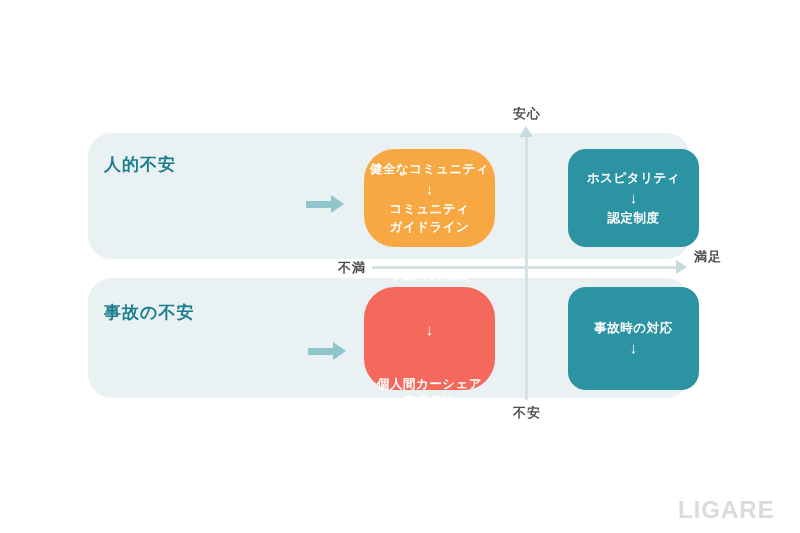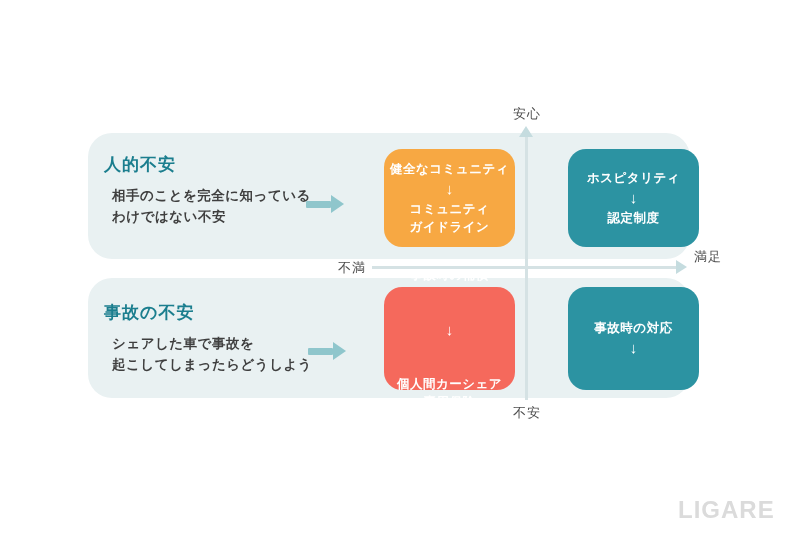--- a/index.html
+++ b/index.html
@@ -44,21 +44,21 @@
     border-bottom:9px solid transparent;
   }
   
   .sbox{
     position:absolute;width:131px;border-radius:18px;
     display:flex;flex-direction:column;align-items:center;justify-content:center;
     color:#ffffff;text-align:center;
   }
   .row1 .sbox{top:16px;height:98px;}
   .row2 .sbox{top:9px;height:103px;}
-  .sbox.col1{left:296px;}
+  .sbox.col1{left:276px;border-radius:31px;}
   .sbox.col2{left:480px;text-align:right;}
   .sbox.orange{background:#F7A843;}
   .sbox.coral{background:#F5695C;gap:35px;}
   .sbox.teal{background:#2C93A2;}
   .sbox .problem,.sbox .solution{
     font-size:12.5px;font-weight:bold;letter-spacing:0.5px;line-height:1.45;white-space:pre-line;
   }
   .sbox .dn{font-size:15px;font-weight:bold;line-height:1.15;margin:2px 0;}
   
   .axis-line{position:absolute;background:#D5E2E4;}
@@ -68,63 +68,59 @@
     position:absolute;left:519px;top:126px;width:0;height:0;
     border-left:7px solid transparent;border-right:7px solid transparent;
     border-bottom:11px solid #C5DCDF;
   }
   .axis-arrow-right{
     position:absolute;left:676px;top:260px;width:0;height:0;
     border-top:7px solid transparent;border-bottom:7px solid transparent;
     border-left:11px solid #C5DCDF;
   }
   .axis-label{
-    position:absolute;color:#4F4F4F;font-size:13px;font-weight:normal;letter-spacing:1px;
+    position:absolute;color:#4F4F4F;font-size:13px;font-weight:bold;letter-spacing:1px;
   }
   .axis-label.top{left:492px;top:105px;width:70px;text-align:center;}
   .axis-label.bottom{left:492px;top:404px;width:70px;text-align:center;}
   .axis-label.left{left:312px;top:259px;width:54px;text-align:right;}
   .axis-label.right{left:694px;top:248px;}
   
   .watermark{
     position:absolute;left:678px;top:496px;
     font-size:24px;font-weight:bold;letter-spacing:1px;
     color:#DBDBDB;text-shadow:0 1px 0 #ffffff;
   }
 </style>
 </head>
 <body>
 
 <div class="canvas">
 
   <div class="panel row1">
     <div class="row-title">人的不安</div>
-    <div class="row-desc">相手のことを完全に知っている
-わけではない不安</div>
     <div class="flow-arrow">
       <span class="bar"></span>
       <span class="tip"></span>
     </div>
     <div class="sbox col1 orange">
       <div class="problem">健全なコミュニティ</div>
       <div class="dn">↓</div>
       <div class="solution">コミュニティ
 ガイドライン</div>
     </div>
     <div class="sbox col2 teal">
       <div class="problem">ホスピタリティ</div>
       <div class="dn">↓</div>
       <div class="solution">認定制度</div>
     </div>
   </div>
 
   <div class="panel row2">
     <div class="row-title">事故の不安</div>
-    <div class="row-desc">シェアした車で事故を
-起こしてしまったらどうしよう</div>
     <div class="flow-arrow">
       <span class="bar"></span>
       <span class="tip"></span>
     </div>
     <div class="sbox col1 coral">
       <div class="problem">事故時の補償</div>
       <div class="dn">↓</div>
       <div class="solution">個人間カーシェア
 専用保険</div>
     </div>

